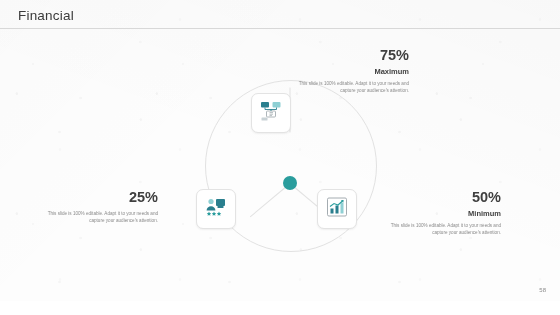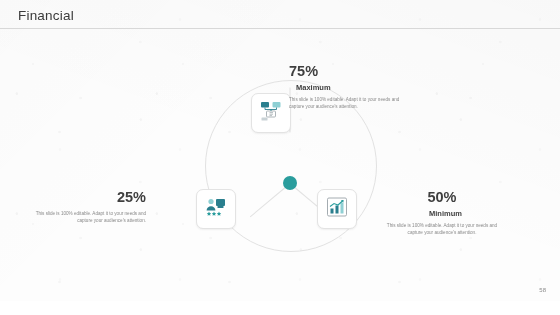--- a/index.html
+++ b/index.html
@@ -138,25 +138,25 @@
     margin-top: 3px;
     margin-left: 7px;
   }
   .desc {
     font-size: 4.6px;
     color: #8a8a8a;
     line-height: 1.55;
     margin-top: 4px;
     width: 112px;
   }
-  #block-maximum { left: 289px; top: 64px; text-align: left; }
+  #block-maximum { left: 289px; top: 48px; text-align: right; }
   #block-maximum .desc { width: 120px; }
-  #block-minimum { left: 24px; top: 190px; text-align: right; }
+  #block-minimum { left: 36px; top: 190px; text-align: right; }
   #block-minimum .desc { width: 122px; margin-left: auto; }
-  #block-medium  { left: 383px; top: 190px; text-align: center; }
+  #block-medium  { left: 383px; top: 190px; text-align: right; }
   #block-medium .desc { width: 118px; }
 </style>
 </head>
 <body>
 
 <div id="slide">
   <div id="texture"></div>
 
   <div id="title">Financial</div>
   <div id="header-rule"></div>

